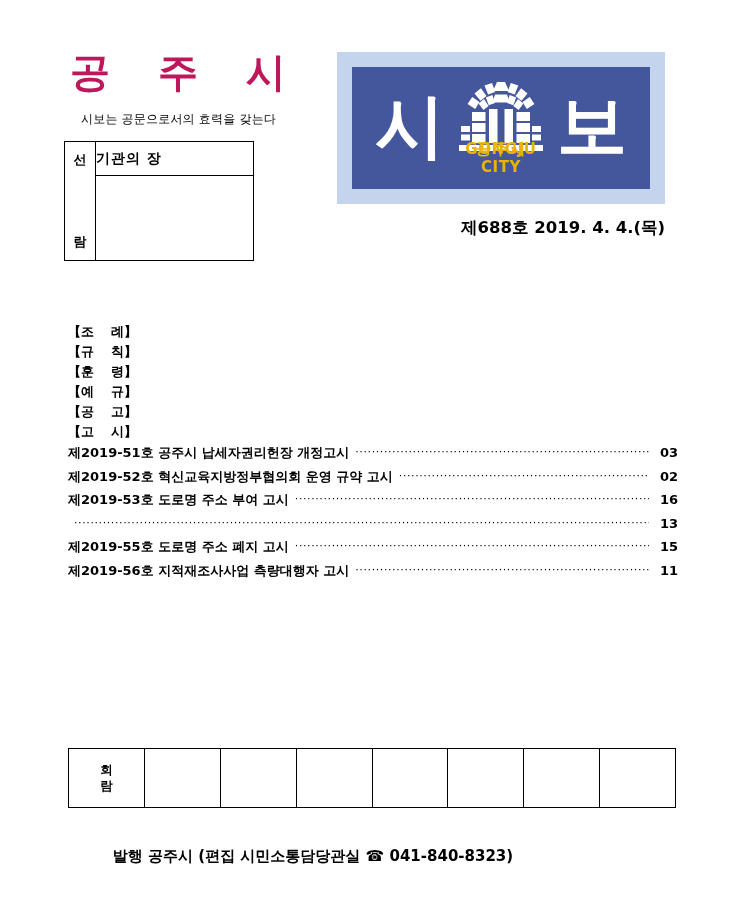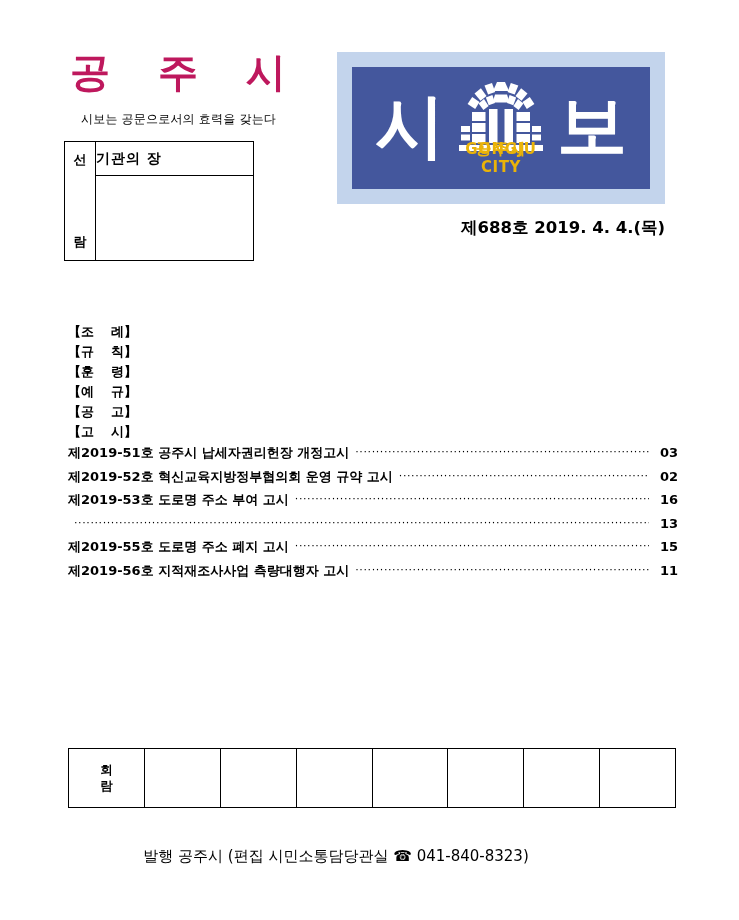--- a/index.html
+++ b/index.html
@@ -228,23 +228,22 @@
   }
 
   
   .footer {
     position: absolute;
     left: 0;
     top: 847px;
     width: 626px;
     text-align: center;
     font-size: 15px;
-    font-weight: normal;
-    white-space: nowrap;
-    margin-left: 23px;
+    font-weight: bold;
+    white-space: nowrap;
   }
 </style>
 </head>
 <body>
 
 <div class="header">
 
   <div class="masthead-left">
     <div class="city-title">공 주 시</div>
     <div class="motto">시보는 공문으로서의 효력을 갖는다</div>

